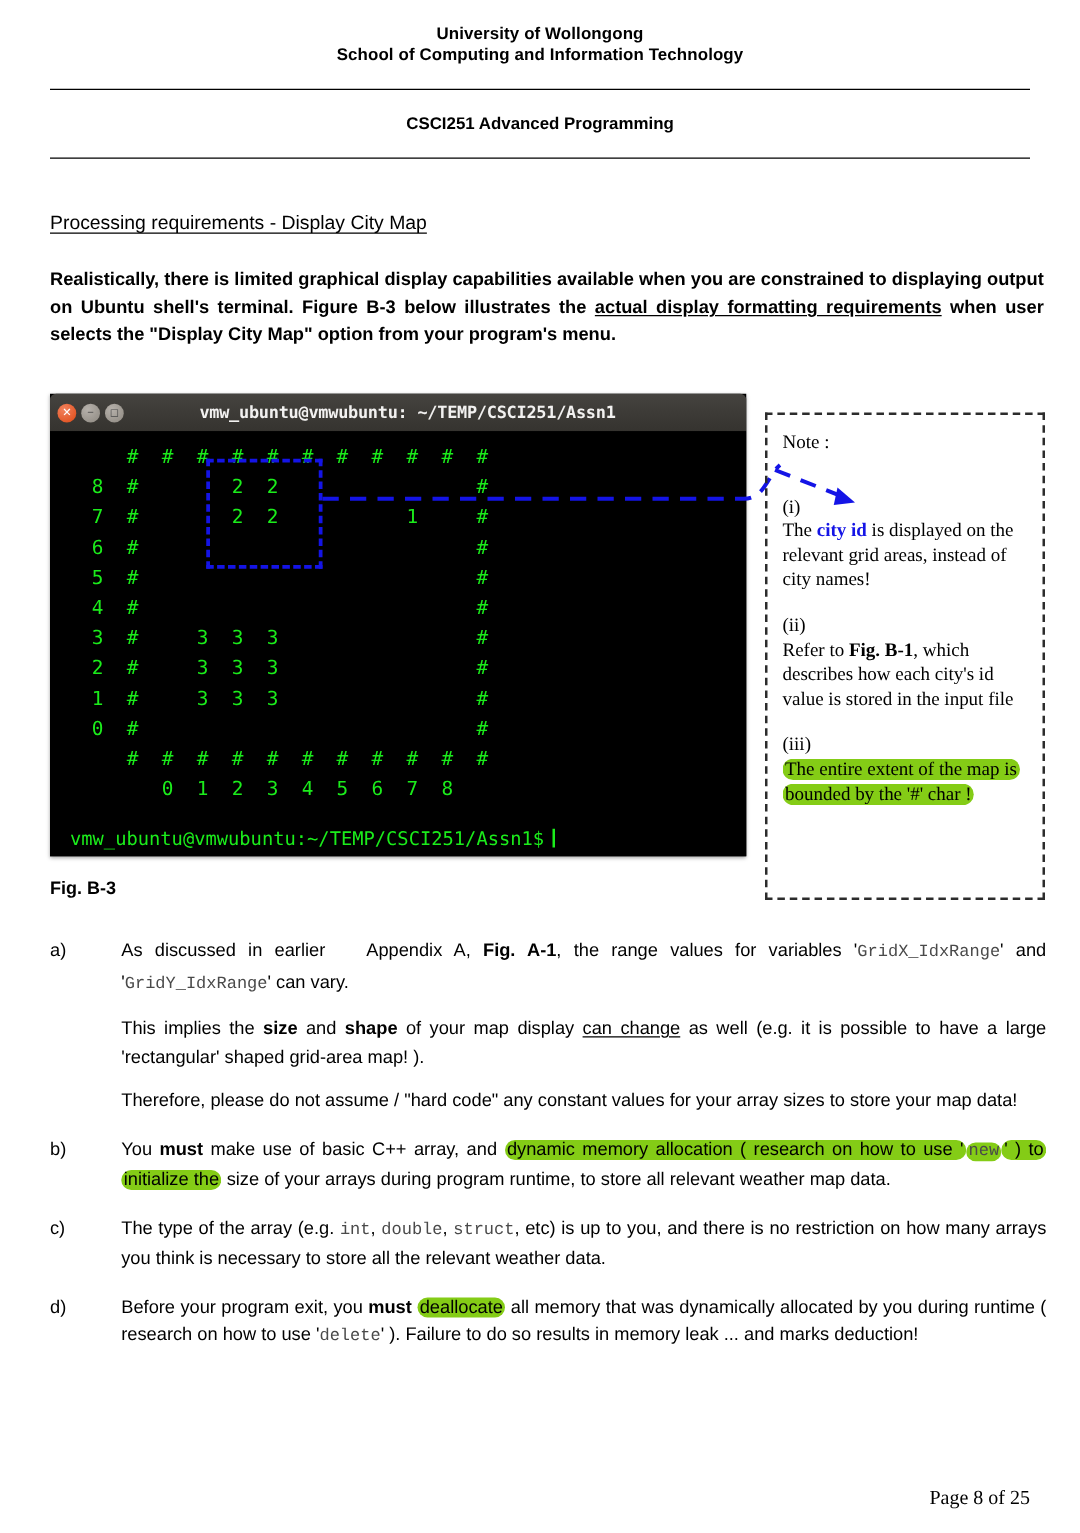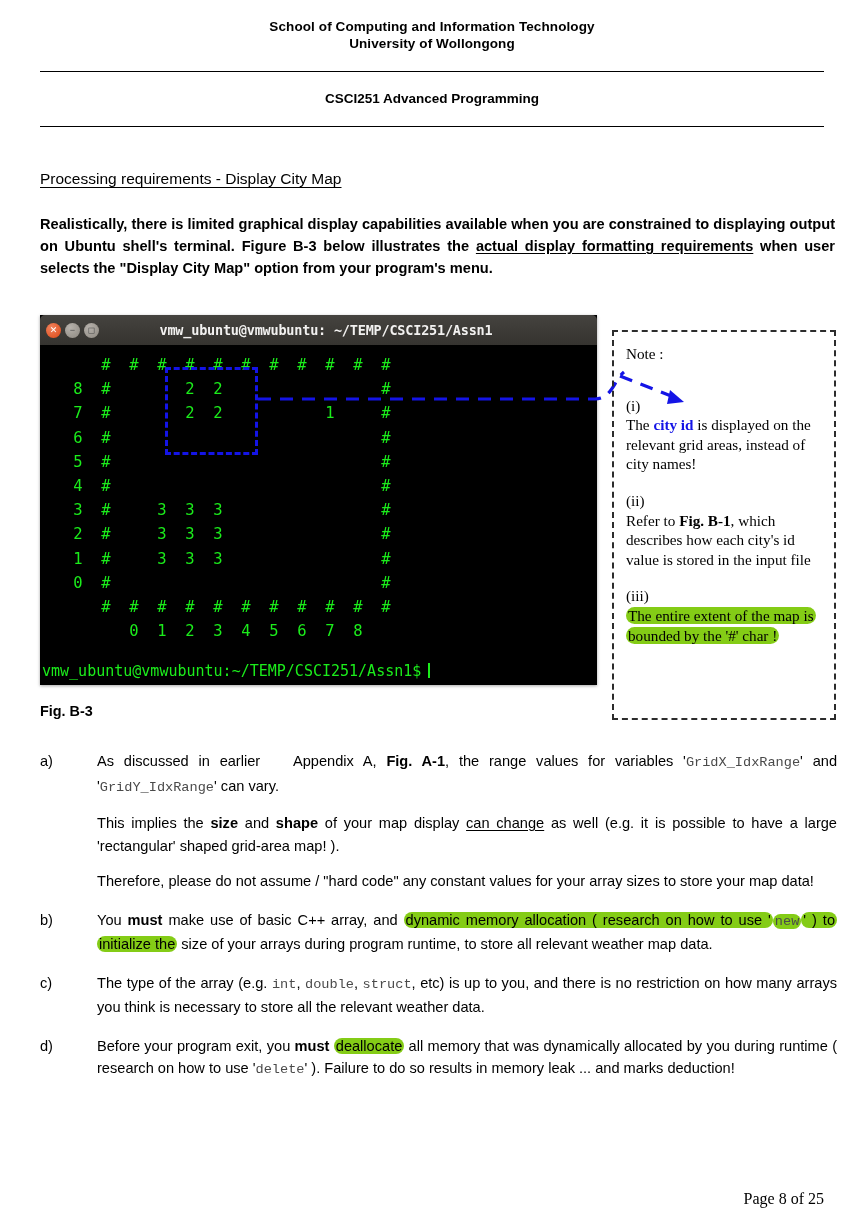--- a/index.html
+++ b/index.html
@@ -125,21 +125,21 @@
     top: 8px;
     font-family: "DejaVu Sans Mono", monospace;
     font-size: 15.5px;
     line-height: 24.2px;
     color: #1bec1b;
     white-space: pre;
     letter-spacing: 0px;
   }
   .term-prompt {
     position: absolute;
-    left: 2px;
+    left: 16px;
     bottom: 5px;
     font-family: "DejaVu Sans Mono", monospace;
     font-size: 15px;
     color: #1bec1b;
     white-space: pre;
   }
   .cursor {
     display: inline-block;
     width: 2px;
     height: 15px;
@@ -234,22 +234,22 @@
     right: 40px;
     top: 1190px;
     font-family: "Liberation Serif", serif;
     font-size: 16px;
   }
 </style>
 </head>
 <body>
 
 <div class="page-header">
+  <div class="hdr-line">University of Wollongong</div>
   <div class="hdr-line">School of Computing and Information Technology</div>
-  <div class="hdr-line">University of Wollongong</div>
 </div>
 <div class="rule" id="rule-top"></div>
 <div class="course-line">CSCI251 Advanced Programming</div>
 <div class="rule" id="rule-bottom"></div>
 
 <div class="section-title">Processing requirements - Display City Map</div>
 
 <div class="intro"><span>Realistically, there is limited graphical display capabilities available when you are constrained to displaying output on Ubuntu shell's terminal. Figure B-3 below illustrates the </span><span class="u">actual display formatting requirements</span><span> when user selects the "Display City Map" option from your program's menu.</span></div>
 
 <div class="terminal">

